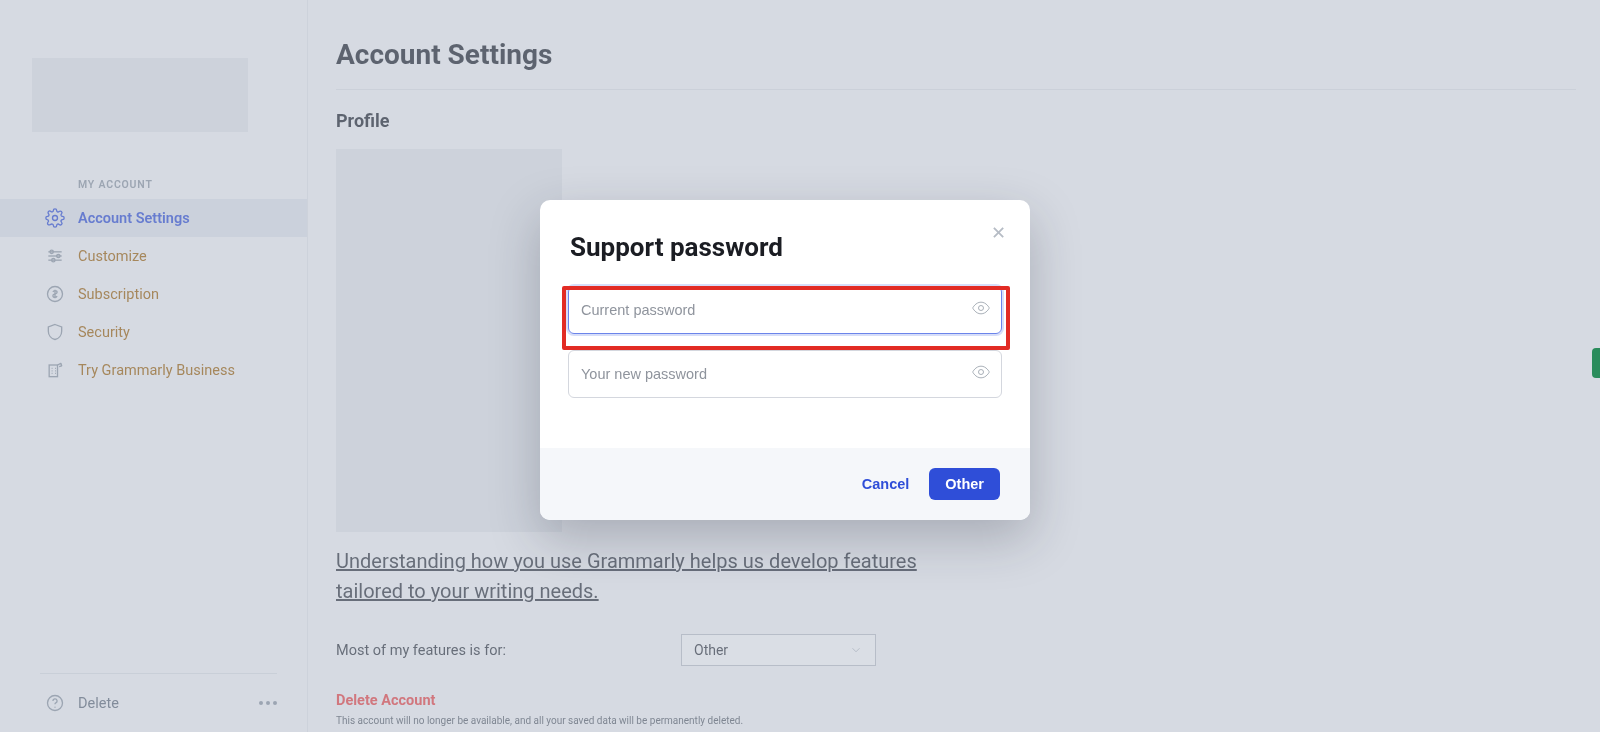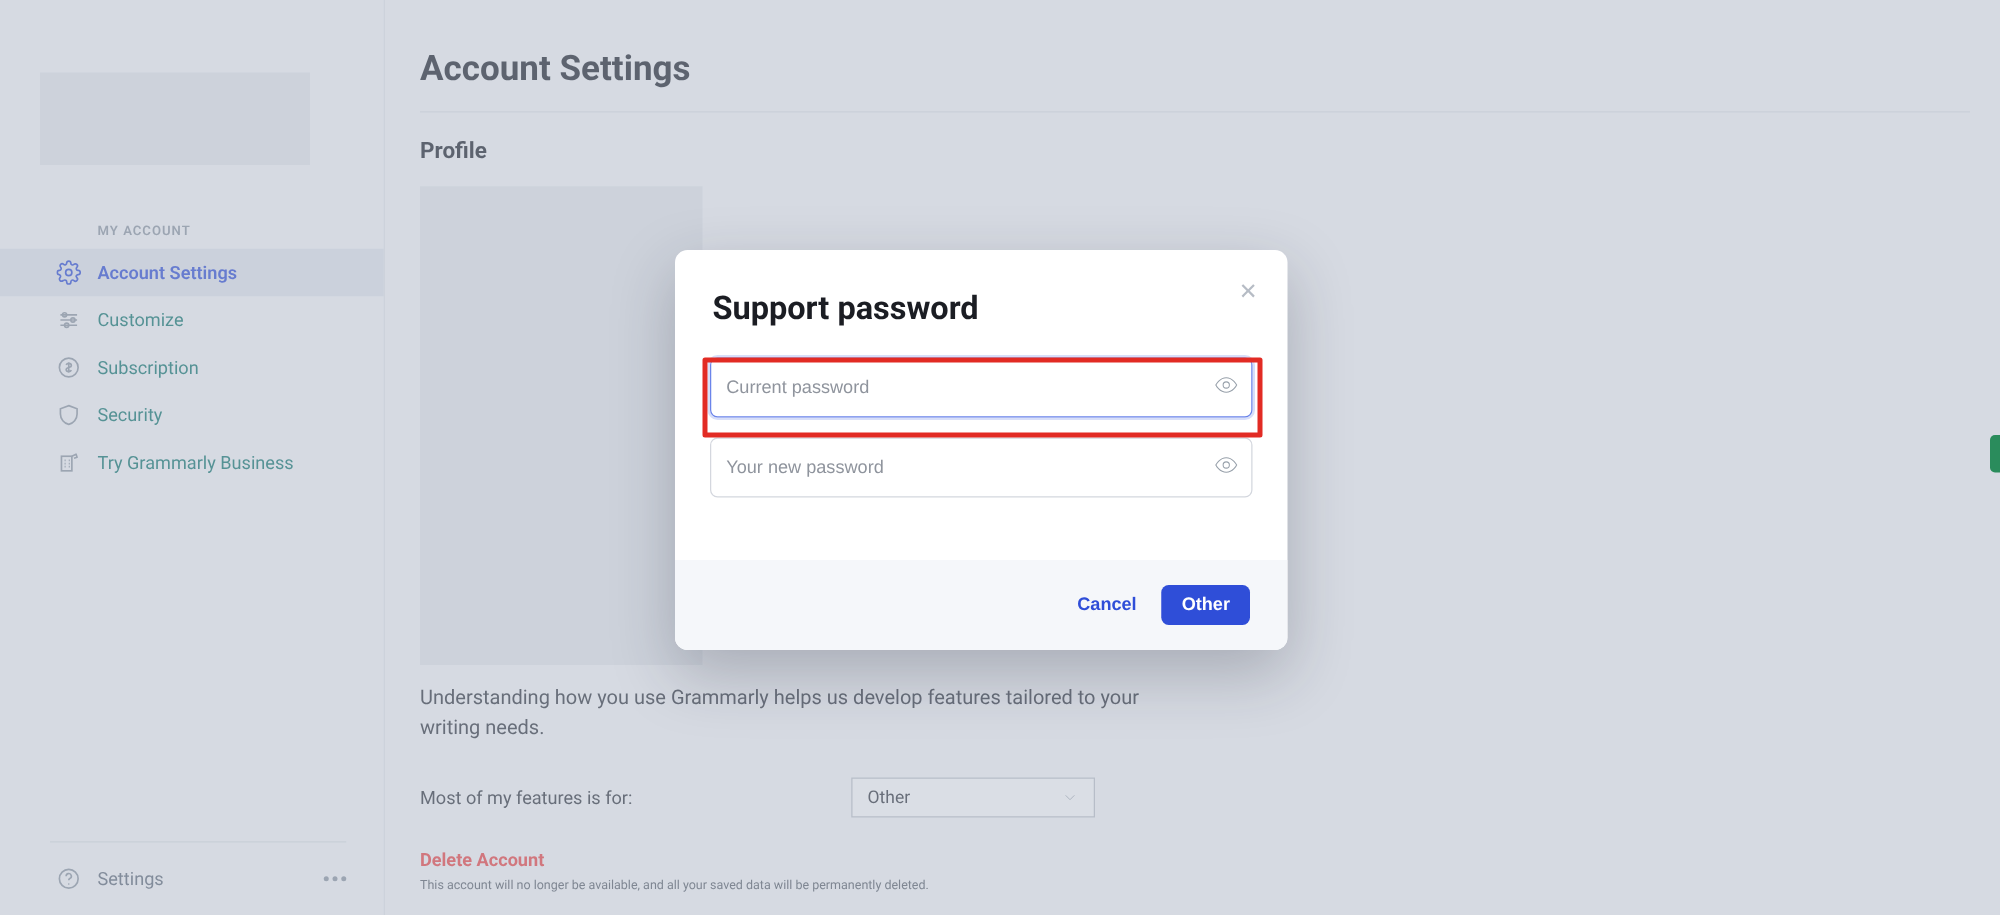--- a/index.html
+++ b/index.html
@@ -3,36 +3,36 @@
 <meta charset="utf-8">
 <style>
   * { box-sizing: border-box; margin: 0; padding: 0; }
   html, body { width: 1600px; height: 732px; font-family: -apple-system, BlinkMacSystemFont, "Segoe UI", Roboto, sans-serif; background: #f7f8fa; overflow: hidden; }
   .app { display: flex; width: 100%; height: 100%; position: relative; }
   .sidebar { width: 308px; height: 100%; background: #f7f8fa; display: flex; flex-direction: column; border-right: 1px solid #e8eaed; }
   .logo-area { padding: 58px 30px 10px 32px; }
   .logo-placeholder { width: 216px; height: 74px; background: #e8eaed; }
   .nav-section { padding-top: 28px; flex: 1; }
   .nav-heading { font-size: 10.5px; letter-spacing: 0.8px; color: #8f98a3; padding: 8px 20px 8px 78px; font-weight: 600; }
-  .nav-item { display: flex; align-items: center; padding: 8px 20px 8px 44px; color: #0f766e; font-size: 14.5px; cursor: pointer; }
+  .nav-item { display: flex; align-items: center; padding: 8px 20px 8px 44px; color: #a16207; font-size: 14.5px; cursor: pointer; }
   .nav-item.active { background: #e3e7ee; color: #2f4ed8; font-weight: 600; }
   .nav-item.active .nav-icon svg { stroke: #2f4ed8; }
   .nav-icon { width: 22px; height: 22px; margin-right: 12px; display:flex; align-items:center; justify-content:center;}
   .nav-icon svg { stroke: #8f98a3; fill: none; stroke-width:1.6; }
   .divider { height: 1px; background: #e1e3e8; margin: 0 30px 0 40px; }
   .support-row { display:flex; align-items:center; justify-content: space-between; padding: 18px 30px 18px 44px; }
   .support-left { display:flex; align-items:center; color:#606a78; font-size:14.5px; cursor:pointer;}
   .more-btn { display:flex; gap:3px; color:#8f98a3; cursor:pointer;}
   .more-btn span { width:4px; height:4px; border-radius:50%; background:#8f98a3;}
   .main { flex: 1; padding: 38px 24px 0 28px; overflow:hidden; position:relative;}
   h1.page-title { font-size: 28px; font-weight: 700; color:#1c2029; padding-bottom: 18px; border-bottom: 1px solid #e3e5e9;}
   h2.section-title { font-size: 18px; font-weight: 700; color:#1c2029; margin-top: 20px;}
   .profile-area { margin-top: 18px; }
   .profile-img-placeholder { width: 226px; height: 383px; background: #e8eaed; }
-  .hint-text { font-size: 16px; color:#30343c; line-height:1.5; margin-top:14px; max-width: 600px;}
+  .hint-text { font-size: 20px; color:#30343c; line-height:1.5; margin-top:14px; max-width: 600px; text-decoration: underline;}
   .field-row { display:flex; align-items:center; margin-top: 28px;}
   .field-label { width: 345px; font-size: 14.5px; color:#30343c;}
   .select-box { width: 195px; height: 32px; border:1px solid #bfc3ca; background:#fff; display:flex; align-items:center; justify-content:space-between; padding: 0 12px; font-size: 14px; color:#30343c; cursor:pointer;}
   .select-box svg { stroke:#8f98a3; fill:none;}
   .delete-title { font-size: 14.5px; font-weight:700; color:#ef4444; margin-top: 26px;}
   .delete-text { font-size: 10px; color:#5a6069; margin-top: 6px;}
   
   .scrim { position:absolute; inset:0; background: rgba(174,181,197,0.45); }
   
   .modal { position:absolute; left: 540px; top: 200px; width: 490px; background:#fff; border-radius: 10px; box-shadow: 0 18px 50px rgba(30,34,50,0.25); overflow:hidden;}
@@ -121,21 +121,21 @@
     <div class="divider"></div>
     <div class="support-row">
       <div class="support-left">
         <span class="nav-icon">
           <svg width="20" height="20" viewBox="0 0 24 24">
               <circle cx="12" cy="12" r="9"></circle>
               <path d="M9.5 9.5a2.5 2.5 0 1 1 3.5 2.3c-.8.4-1 1-1 1.7"></path>
               <circle cx="12" cy="17" r="0.8" fill="#8f98a3" stroke="none"></circle>
             </svg>
         </span>
-        <span>Settings</span>
+        <span>Delete</span>
       </div>
       <div class="more-btn">
         <span></span>
           <span></span>
           <span></span>
       </div>
     </div>
   </aside>
 
   <main class="main">

